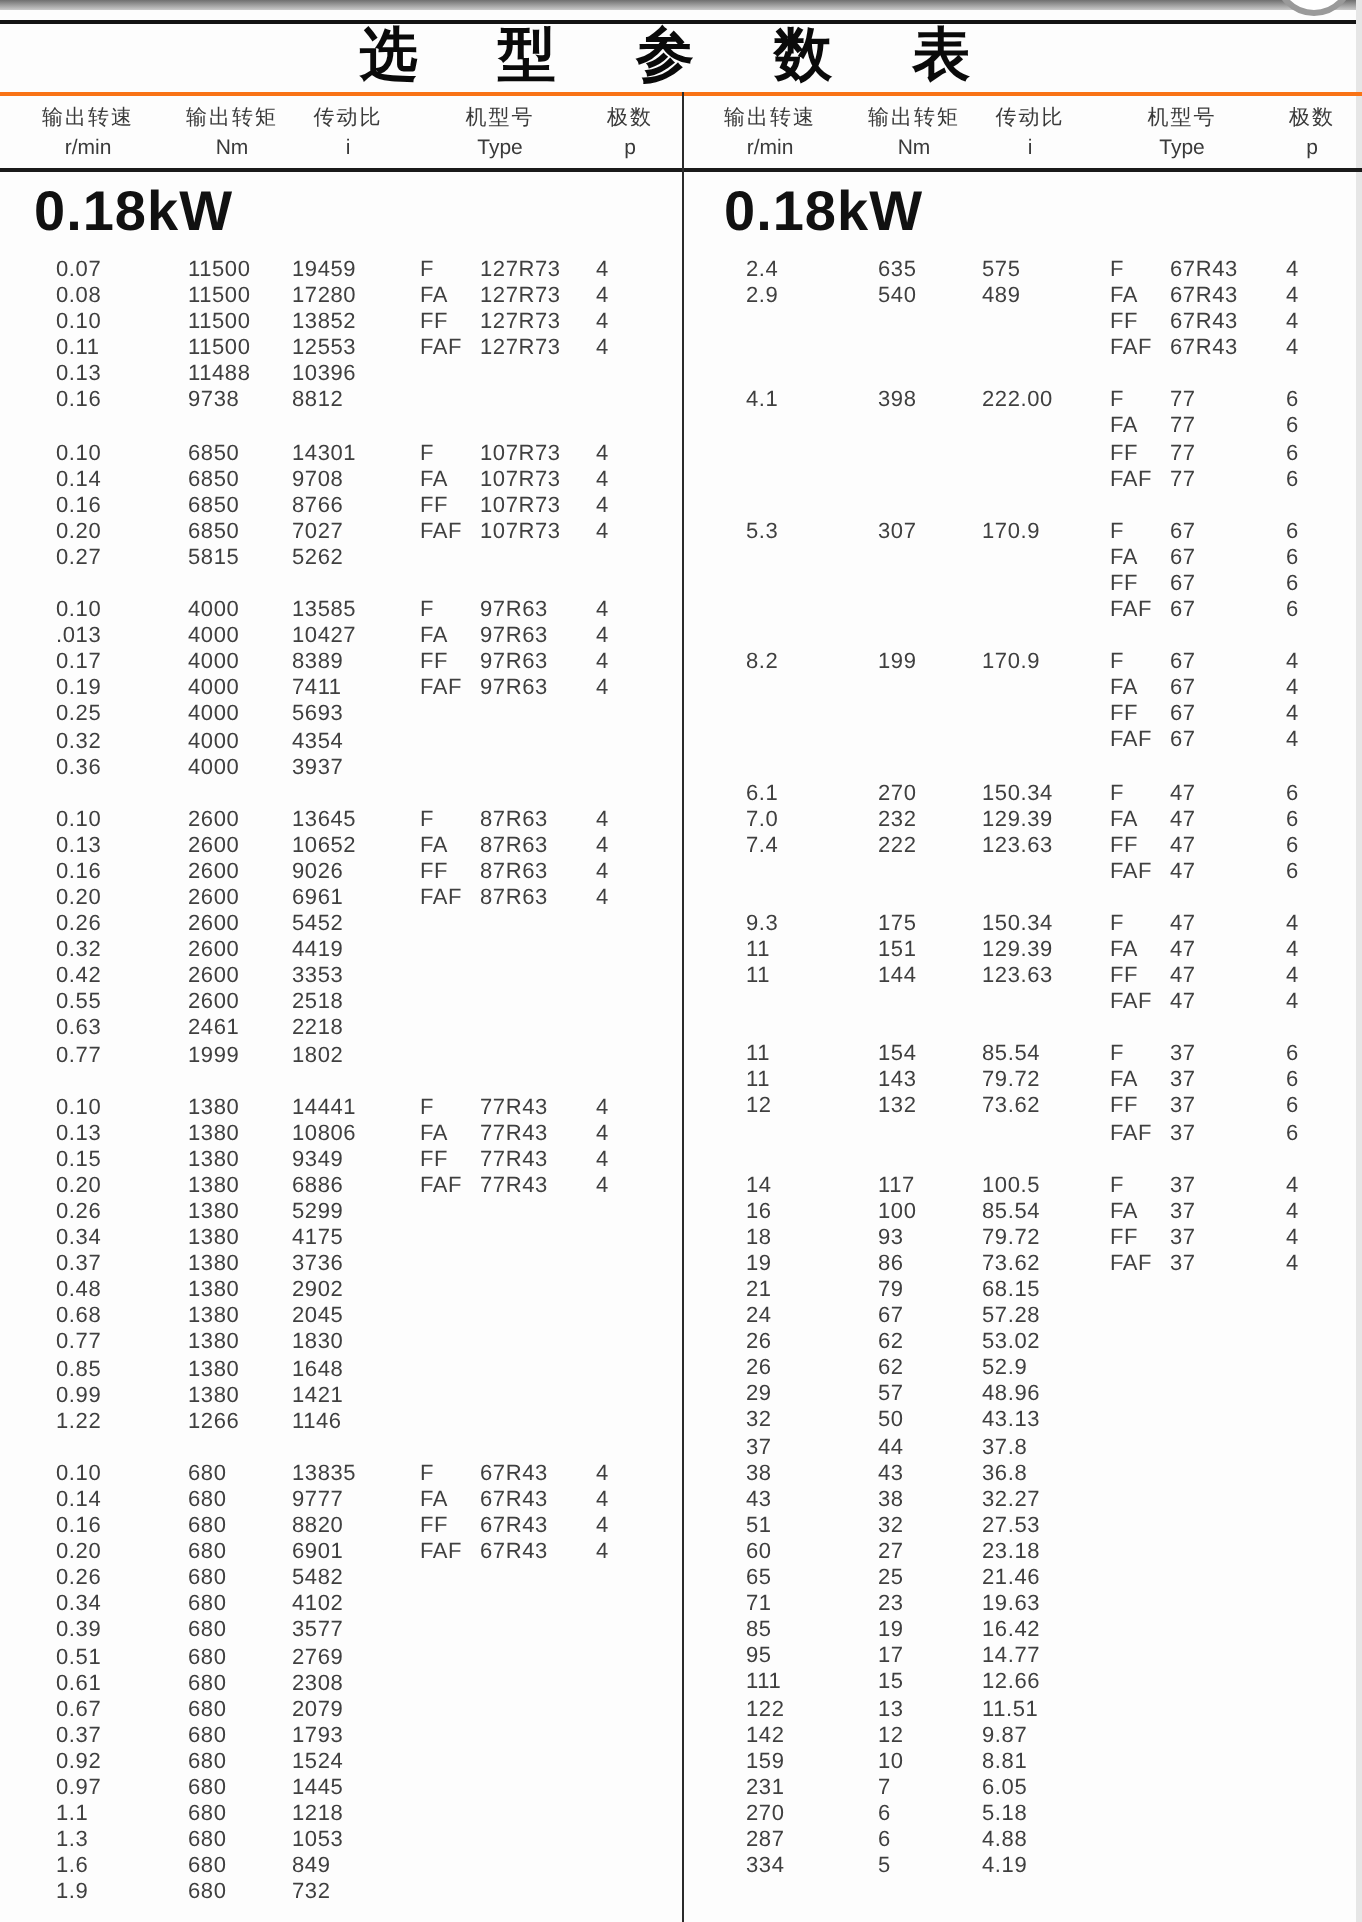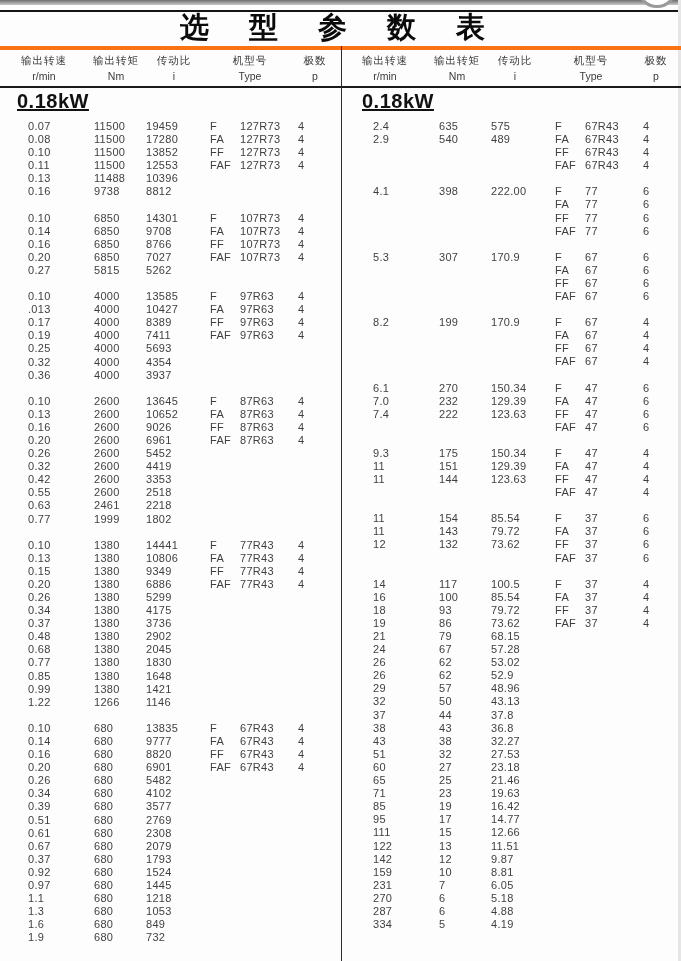--- a/index.html
+++ b/index.html
@@ -10,37 +10,37 @@
   }
   .top-bar{position:absolute;top:0;left:0;width:681px;height:5px;
     background:linear-gradient(to bottom,#6f6f6f,#c9c9c9);}
   .top-rule{position:absolute;top:10px;left:0;width:681px;height:2px;background:#141414;}
   .corner-arc{position:absolute;left:637px;top:-32px;width:40px;height:40px;
     border:3px solid #9a9a9a;border-radius:50%;background:#fff;box-sizing:border-box;}
   .page-edge{position:absolute;top:0;right:0;width:3px;height:961px;background:#e6e6e6;}
   .title{position:absolute;top:8px;left:0;width:681px;text-align:center;
     font-size:29px;font-weight:bold;color:#0a0a0a;letter-spacing:16px;white-space:nowrap;}
   .header-band{position:absolute;top:46px;left:0;width:681px;height:36px;
-    border-top:4px solid #f97316;border-bottom:2px solid #1b1b1b;
+    border-top:2px solid #f97316;border-bottom:2px solid #1b1b1b;
     display:flex;box-sizing:content-box;}
   .header-half{width:341px;display:flex;padding-top:4px;box-sizing:border-box;}
   .header-half.rhalf{width:340px;}
   .col-head{text-align:center;font-size:10.5px;color:#3a3a3a;letter-spacing:1px;}
   .col-head .col-unit{letter-spacing:0;margin-top:2px;}
   .col-head:nth-child(1){width:88px;}
   .col-head:nth-child(2){width:56px;}
   .col-head:nth-child(3){width:60px;}
   .col-head:nth-child(4){width:92px;}
   .col-head:nth-child(5){width:38px;}
   .vdivider{position:absolute;left:341px;top:46px;width:1px;height:915px;background:#2b2b2b;}
   .half{position:absolute;top:86px;}
   .left-half{left:0;width:341px;}
   .right-half{left:345px;width:336px;}
-  .power{margin:4px 0 7px 17px;font-size:20px;font-weight:bold;color:#0d0d0d;
-    letter-spacing:0.5px;color:#111;text-decoration:underline;}
+  .power{margin:4px 0 7px 17px;font-size:28px;font-weight:bold;color:#0d0d0d;
+    letter-spacing:0.5px;color:#111;}
   .group{margin-bottom:13px;}
   .row{display:flex;height:13.1px;line-height:13.1px;font-size:11px;
     letter-spacing:0.3px;white-space:nowrap;color:#3f3f3f;}
   .c-speed{width:66px;padding-left:28px;}
   .c-torque{width:52px;}
   .c-ratio{width:64px;}
   .c-prefix{width:30px;}
   .c-code{width:58px;}
   .c-poles{width:20px;}
 </style>

